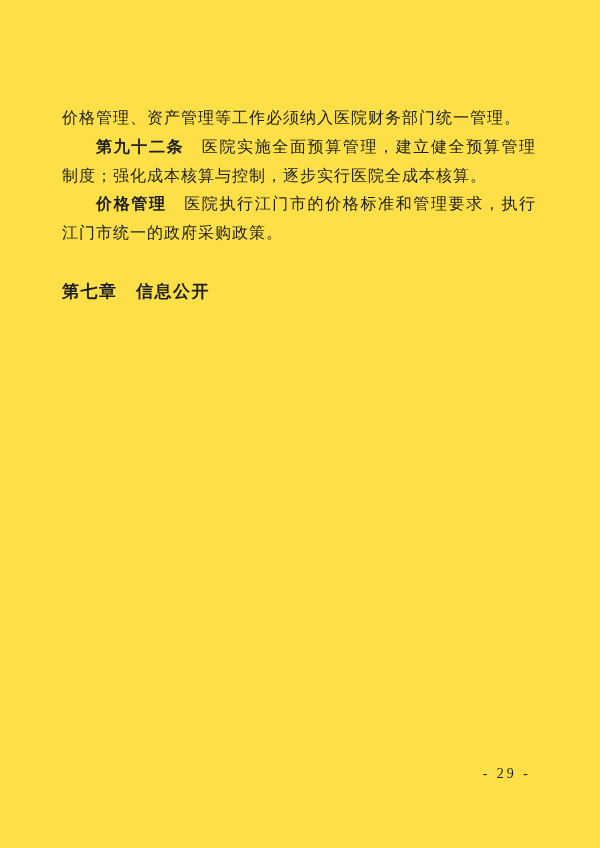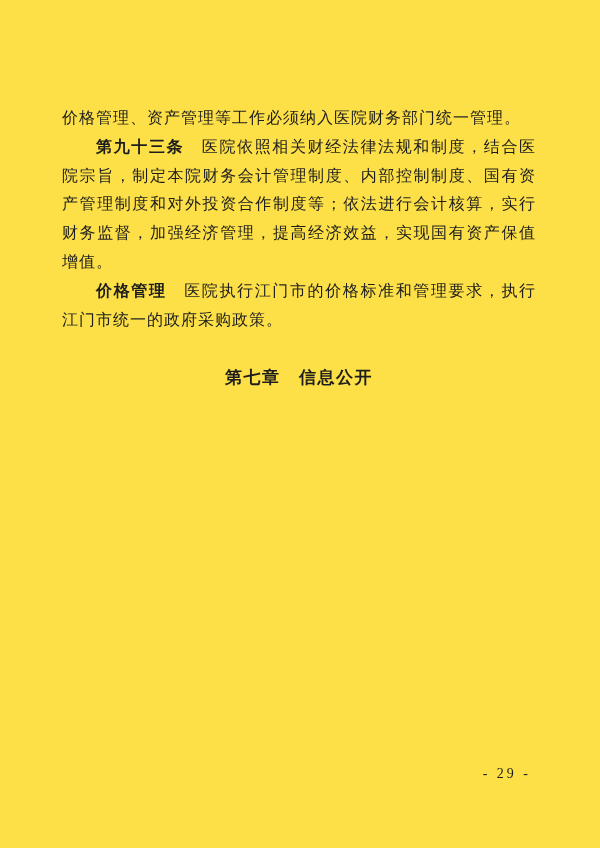--- a/index.html
+++ b/index.html
@@ -36,39 +36,39 @@
   }
   .para.indent {
     text-indent: 34px;
   }
   .bold {
     font-weight: 700;
   }
   .heading {
     margin: 0;
     margin-top: 30px;
-    text-align: center;
+    text-align: left;
     font-weight: 700;
     font-size: 17px;
     letter-spacing: 1.5px;
   }
   .page-number {
     position: absolute;
     top: 766px;
     right: 92px;
     font-size: 14px;
     letter-spacing: 3px;
     color: #1d1d1d;
     white-space: pre;
   }
 </style>
 </head>
 <body>
 
 <div class="page">
   <div class="doc-body">
       <p class="para"><span>价格管理、资产管理等工作必须纳入医院财务部门统一管理。</span></p>
-      <p class="para indent"><span class="bold">第九十三条</span><span>　医院依照相关财经法律法规和制度，结合医院宗旨，制定本院财务会计管理制度、内部控制制度、国有资产管理制度和对外投资合作制度等；依法进行会计核算，实行财务监督，加强经济管理，提高经济效益，实现国有资产保值增值。</span></p>
+      <p class="para indent"><span class="bold">第九十二条</span><span>　医院实施全面预算管理，建立健全预算管理制度；强化成本核算与控制，逐步实行医院全成本核算。</span></p>
       <p class="para indent"><span class="bold">价格管理</span><span>　医院执行江门市的价格标准和管理要求，执行江门市统一的政府采购政策。</span></p>
       <p class="heading"><span class="bold">第七章　信息公开</span></p>
     </div>
   <div class="page-number">- 29 -</div>
 </div>
 
 </body></html>

